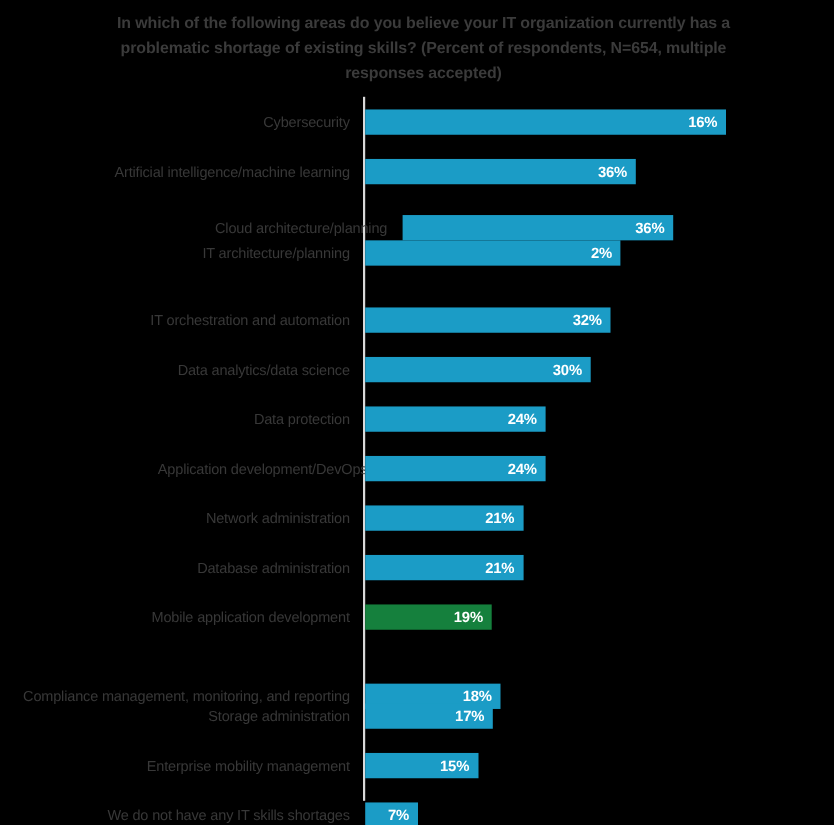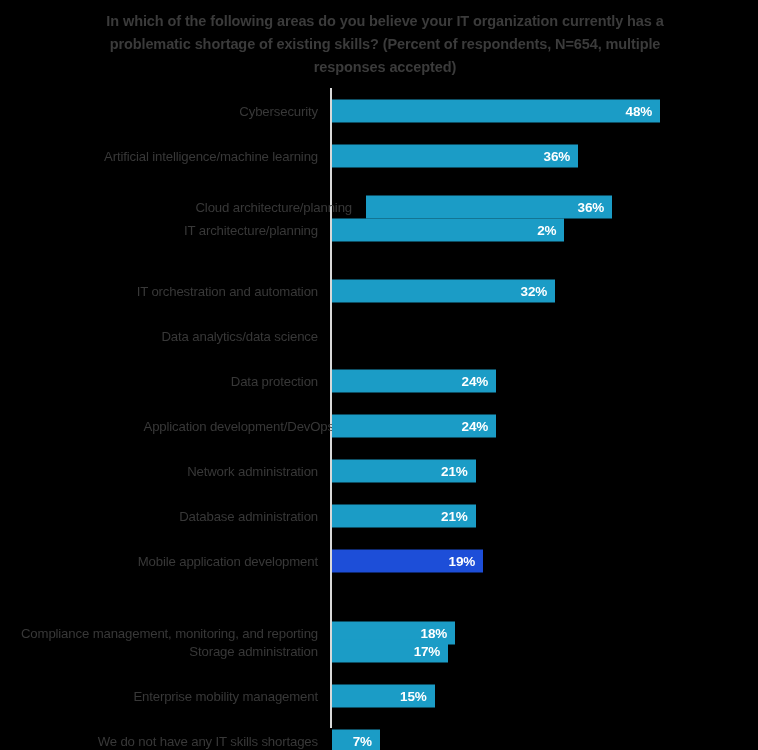--- a/index.html
+++ b/index.html
@@ -115,21 +115,21 @@
 
   <div id="chart-title">In which of the following areas do you believe your IT organization currently has a problematic shortage of existing skills? (Percent of respondents, N=654, multiple responses accepted)</div>
 
   <div id="plot-area">
     <div id="axis-line"></div>
     <div id="rows">
         <div class="bar-row" style="top: 0px;">
           <div class="row-label single">Cybersecurity</div>
           <div class="bar-wrap">
             <div class="bar" style="width: 328px; background: rgb(27, 156, 198);">
-              <span class="bar-value" style="color: rgb(255, 255, 255);">48%</span>
+              <span class="bar-value" style="color: rgb(255, 255, 255);">16%</span>
             </div>
           </div>
         </div>
         <div class="bar-row" style="top: 45px;">
           <div class="row-label single">Artificial intelligence/machine learning</div>
           <div class="bar-wrap">
             <div class="bar" style="width: 246px; background: rgb(27, 156, 198);">
               <span class="bar-value" style="color: rgb(255, 255, 255);">36%</span>
             </div>
           </div>
@@ -153,20 +153,25 @@
         <div class="bar-row" style="top: 180px;">
           <div class="row-label single">IT orchestration and automation</div>
           <div class="bar-wrap">
             <div class="bar" style="width: 223px; background: rgb(27, 156, 198);">
               <span class="bar-value" style="color: rgb(255, 255, 255);">32%</span>
             </div>
           </div>
         </div>
         <div class="bar-row" style="top: 225px;">
           <div class="row-label single">Data analytics/data science</div>
+          <div class="bar-wrap">
+            <div class="bar" style="width: 205px; background: rgb(27, 156, 198);">
+              <span class="bar-value" style="color: rgb(255, 255, 255);">30%</span>
+            </div>
+          </div>
         </div>
         <div class="bar-row" style="top: 270px;">
           <div class="row-label single">Data protection</div>
           <div class="bar-wrap">
             <div class="bar" style="width: 164px; background: rgb(27, 156, 198);">
               <span class="bar-value" style="color: rgb(255, 255, 255);">24%</span>
             </div>
           </div>
         </div>
         <div class="bar-row" style="top: 315px; padding-left: 16px;">
@@ -189,21 +194,21 @@
           <div class="row-label single">Database administration</div>
           <div class="bar-wrap">
             <div class="bar" style="width: 143.5px; background: rgb(27, 156, 198);">
               <span class="bar-value" style="color: rgb(255, 255, 255);">21%</span>
             </div>
           </div>
         </div>
         <div class="bar-row" style="top: 450px;">
           <div class="row-label single">Mobile application development</div>
           <div class="bar-wrap">
-            <div class="bar" style="width: 151px; background: #1d4ed8;">
+            <div class="bar" style="width: 115px; background: #15803d;">
               <span class="bar-value" style="color: rgb(255, 255, 255);">19%</span>
             </div>
           </div>
         </div>
         <div class="bar-row" style="top: 522px;">
           <div class="row-label double">Compliance management, monitoring, and reporting</div>
           <div class="bar-wrap">
             <div class="bar" style="width: 123px; background: rgb(27, 156, 198); padding-left: 12px;">
               <span class="bar-value" style="color: rgb(255, 255, 255);">18%</span>
             </div>

